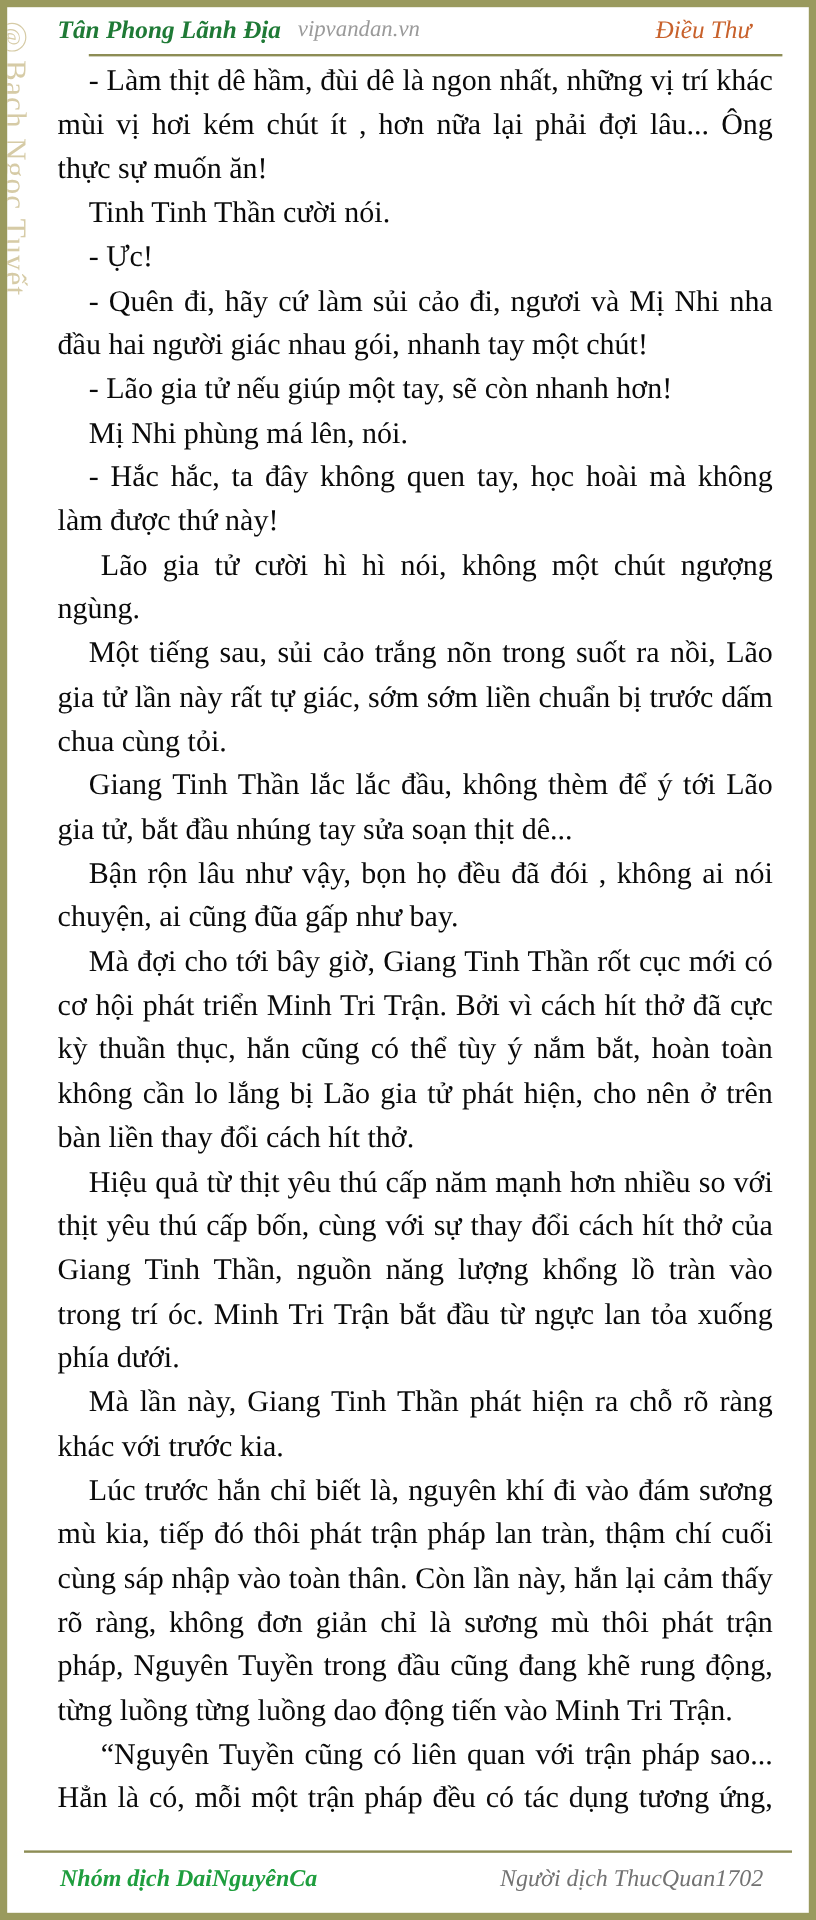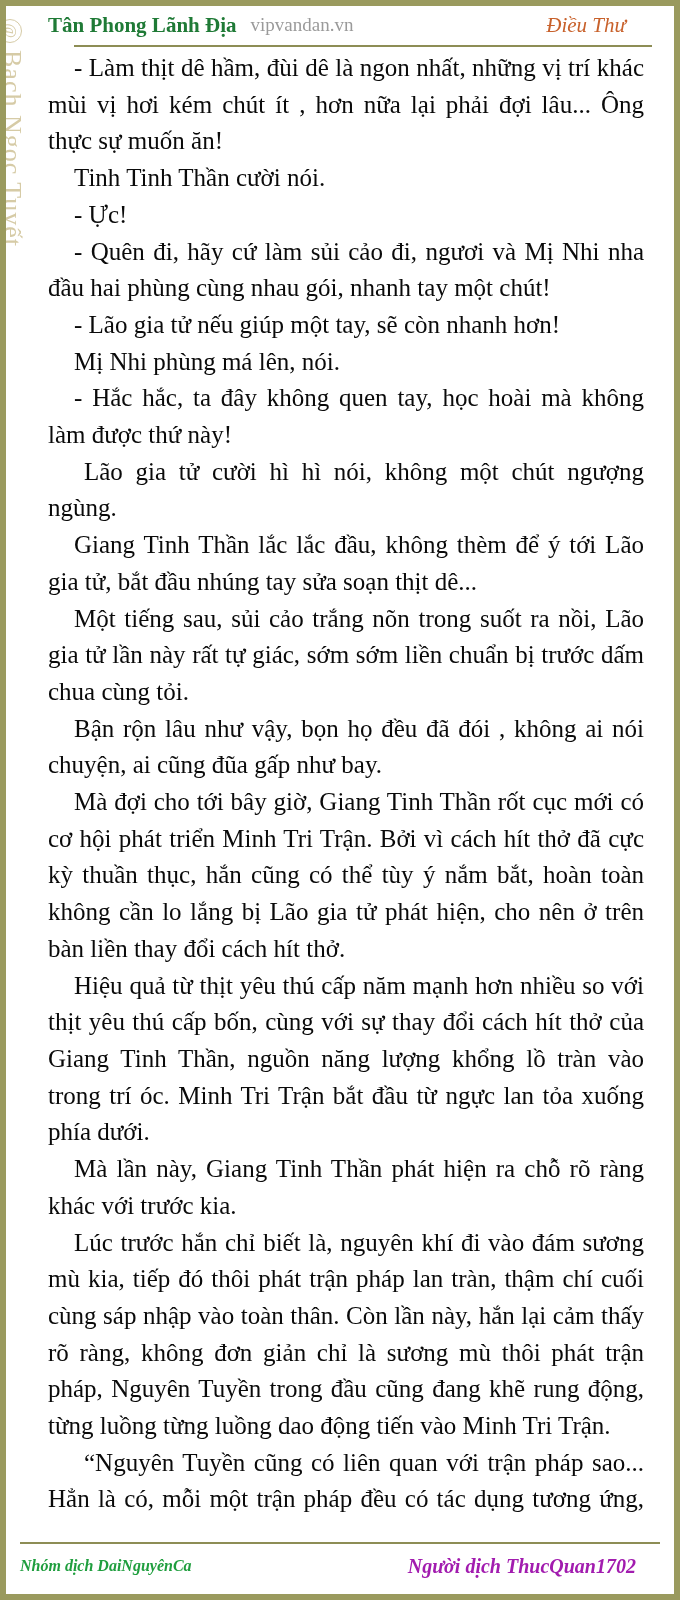--- a/index.html
+++ b/index.html
@@ -73,25 +73,27 @@
     position: absolute;
     left: 42px;
     right: 14px;
     top: 0;
     height: 38px;
     display: flex;
     align-items: center;
   }
   .hdr-site {
     font-weight: bold;
+    font-style: italic;
     font-size: 21px;
     color: #1f7a36;
     white-space: nowrap;
   }
   .hdr-domain {
+    font-style: italic;
     font-size: 19px;
     color: #9a9a9a;
     margin-left: 14px;
     white-space: nowrap;
   }
   .hdr-spacer { flex: 1 1 auto; }
   .hdr-book {
     font-style: italic;
     font-size: 21px;
     color: #c8612b;
@@ -143,32 +145,32 @@
     left: 14px;
     right: 14px;
     bottom: 8px;
     height: 40px;
     display: flex;
     align-items: center;
   }
   .ftr-team {
     font-weight: bold;
     font-style: italic;
-    font-size: 16px;
+    font-size: 20px;
     color: #1f9e3e;
+    margin-left: 30px;
     white-space: nowrap;
   }
   .ftr-spacer { flex: 1 1 auto; }
   .ftr-translator {
     font-style: italic;
     font-size: 20px;
-    color: #a21caf;
+    color: #737373;
     white-space: nowrap;
     margin-right: 24px;
-    font-weight: bold;
   }
 </style>
 </head>
 <body>
 
 <div id="page">
   <div id="page-inner">
 
     <div id="watermark-rail">
       <div id="watermark-text">
@@ -181,27 +183,27 @@
       <span class="hdr-domain">vipvandan.vn</span>
       <span class="hdr-spacer"></span>
       <span class="hdr-book">Điều Thư</span>
     </div>
     <div id="header-rule"></div>
 
     <div id="content">
       <p>- Làm thịt dê hầm, đùi dê là ngon nhất, những vị trí khác mùi vị hơi kém chút ít , hơn nữa lại phải đợi lâu... Ông thực sự muốn ăn!</p>
       <p>Tinh Tinh Thần cười nói.</p>
       <p>- Ực!</p>
-      <p>- Quên đi, hãy cứ làm sủi cảo đi, ngươi và Mị Nhi nha đầu hai phùng cùng nhau gói, nhanh tay một chút!</p>
+      <p>- Quên đi, hãy cứ làm sủi cảo đi, ngươi và Mị Nhi nha đầu hai người giác nhau gói, nhanh tay một chút!</p>
       <p>- Lão gia tử nếu giúp một tay, sẽ còn nhanh hơn!</p>
       <p>Mị Nhi phùng má lên, nói.</p>
       <p>- Hắc hắc, ta đây không quen tay, học hoài mà không làm được thứ này!</p>
       <p class="wide-indent">Lão gia tử cười hì hì nói, không một chút ngượng ngùng.</p>
+      <p>Một tiếng sau, sủi cảo trắng nõn trong suốt ra nồi, Lão gia tử lần này rất tự giác, sớm sớm liền chuẩn bị trước dấm chua cùng tỏi.</p>
       <p>Giang Tinh Thần lắc lắc đầu, không thèm để ý tới Lão gia tử, bắt đầu nhúng tay sửa soạn thịt dê...</p>
-      <p>Một tiếng sau, sủi cảo trắng nõn trong suốt ra nồi, Lão gia tử lần này rất tự giác, sớm sớm liền chuẩn bị trước dấm chua cùng tỏi.</p>
       <p>Bận rộn lâu như vậy, bọn họ đều đã đói , không ai nói chuyện, ai cũng đũa gấp như bay.</p>
       <p>Mà đợi cho tới bây giờ, Giang Tinh Thần rốt cục mới có cơ hội phát triển Minh Tri Trận. Bởi vì cách hít thở đã cực kỳ thuần thục, hắn cũng có thể tùy ý nắm bắt, hoàn toàn không cần lo lắng bị Lão gia tử phát hiện, cho nên ở trên bàn liền thay đổi cách hít thở.</p>
       <p>Hiệu quả từ thịt yêu thú cấp năm mạnh hơn nhiều so với thịt yêu thú cấp bốn, cùng với sự thay đổi cách hít thở của Giang Tinh Thần, nguồn năng lượng khổng lồ tràn vào trong trí óc. Minh Tri Trận bắt đầu từ ngực lan tỏa xuống phía dưới.</p>
       <p>Mà lần này, Giang Tinh Thần phát hiện ra chỗ rõ ràng khác với trước kia.</p>
       <p>Lúc trước hắn chỉ biết là, nguyên khí đi vào đám sương mù kia, tiếp đó thôi phát trận pháp lan tràn, thậm chí cuối cùng sáp nhập vào toàn thân. Còn lần này, hắn lại cảm thấy rõ ràng, không đơn giản chỉ là sương mù thôi phát trận pháp, Nguyên Tuyền trong đầu cũng đang khẽ rung động, từng luồng từng luồng dao động tiến vào Minh Tri Trận.</p>
       <p class="wide-indent">“Nguyên Tuyền cũng có liên quan với trận pháp sao... Hẳn là có, mỗi một trận pháp đều có tác dụng tương ứng, Thái Sơ Trận kích hoạt được Nguyên Tuyền làm sao lại không có bất kỳ tác dụng gì, vậy kích hoạt Nguyên Tuyền để làm gì, trước kia không có phát hiện, hẳn là vẫn chưa biểu hiện ra mà thôi..”.</p>
       <p>Trong lòng suy nghĩ, trận pháp cứ tiếp tục hướng thẳng xuống dưới, bụng, thắt lưng, hông... Điều này khiến  cho Giang Tinh Thần vô cùng mừng rỡ. Càng về sau trận pháp phát triển càng chậm, hắn mới đầu còn lo lắng, thịt của yêu thú cấp năm này, sẽ không để cho Minh Tri Trận phát triển nhiều lắm, nhưng tình huống bây giờ, hoàn toàn nằm ngoài dự đoán của hắn.</p>
 
     </div>
 

